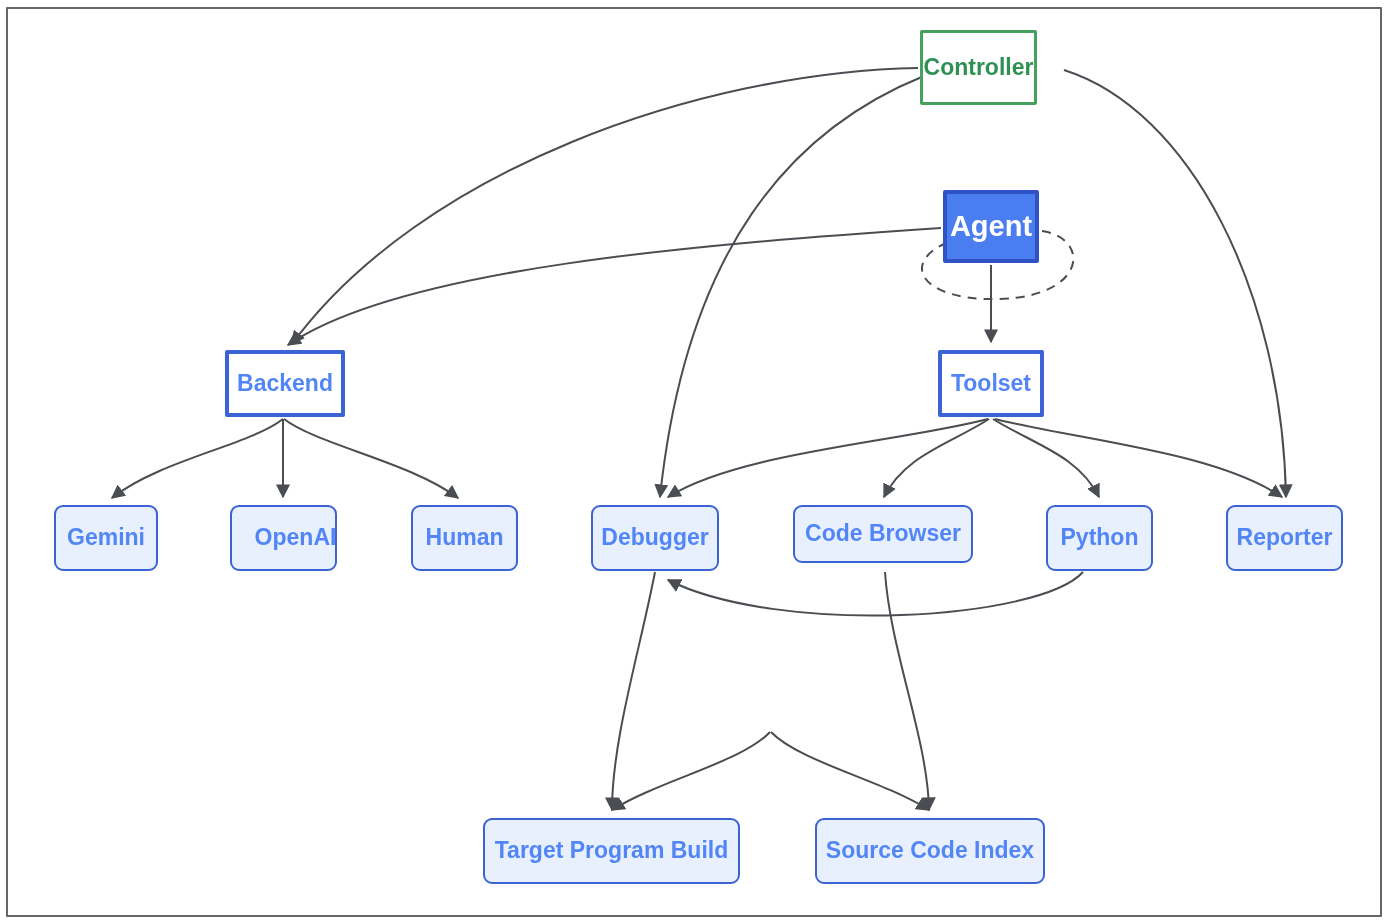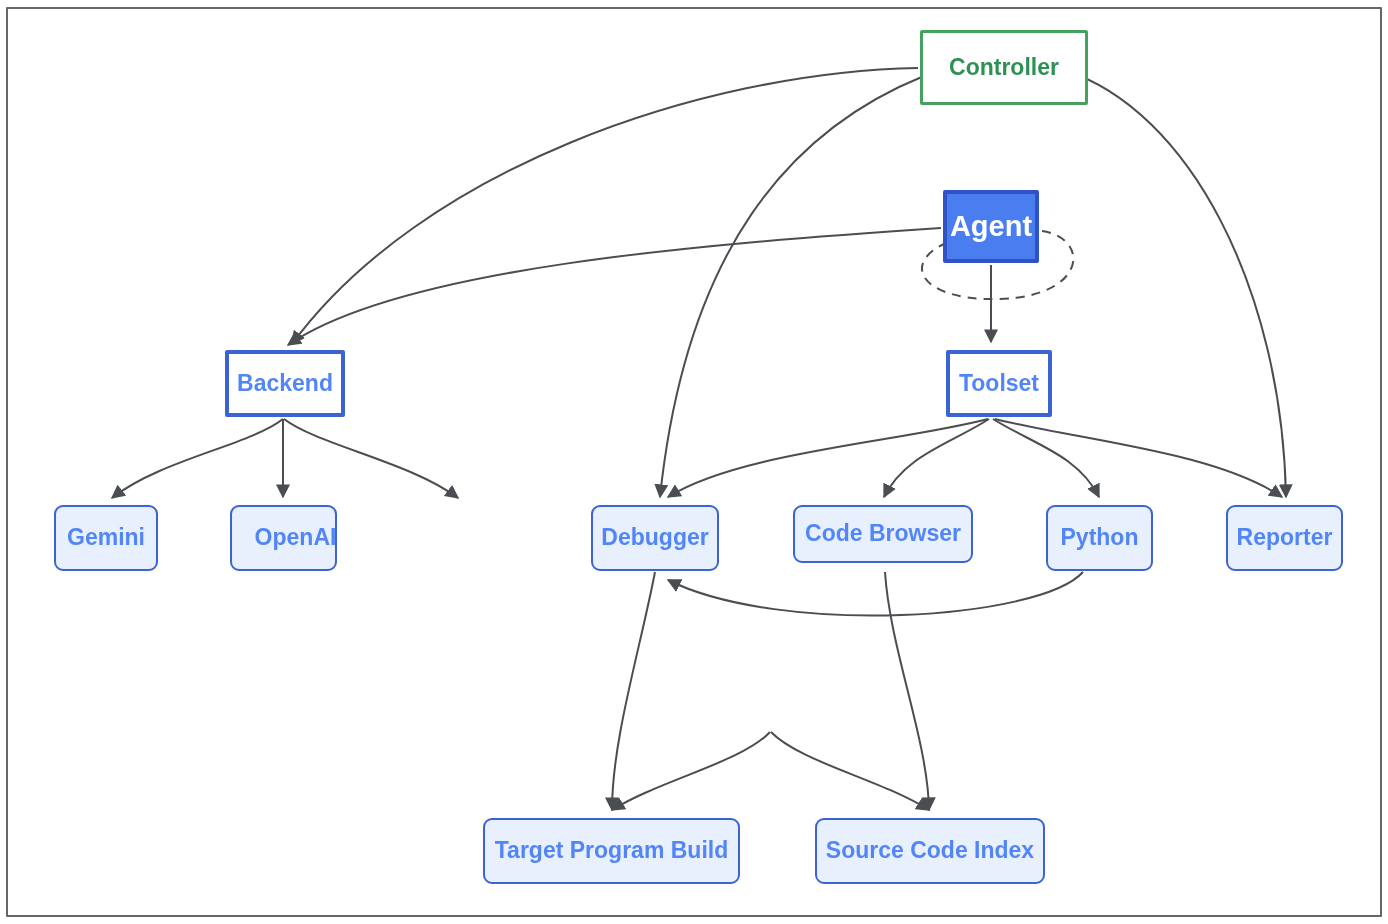--- a/index.html
+++ b/index.html
@@ -128,44 +128,47 @@
 
       <path d="M 655 572 C 640 650 612 740 612 810" marker-end="url(#arrow)"></path>
 
       <path d="M 885 572 C 890 650 928 740 929 810" marker-end="url(#arrow)"></path>
 
       <path d="M 770 732 C 742 762 660 780 612 810" marker-end="url(#arrow)"></path>
       <path d="M 771 732 C 800 762 882 780 929 810" marker-end="url(#arrow)"></path>
     </g>
   </svg>
 
-  <div class="node n-green" style="left:920px; top:30px; width:168px; height:75px;">
+  <div class="node n-green" style="left:920px; top:30px; width:117px; height:75px;">
     <span class="node-label">Controller</span>
   </div>
 
   <div class="node n-accent" style="left:943px; top:190px; width:96px; height:73px;">
     <span class="node-label">Agent</span>
   </div>
 
   <div class="node n-plain" style="left:225px; top:350px; width:120px; height:67px;text-align:right;">
     <span class="node-label">Backend</span>
   </div>
 
-  <div class="node n-plain" style="left:938px; top:350px; width:106px; height:67px;margin-left:8px;">
+  <div class="node n-plain" style="left:938px; top:350px; width:106px; height:67px;">
     <span class="node-label">Toolset</span>
   </div>
 
   <div class="node n-leaf" style="left:54px; top:505px; width:104px; height:66px;">
     <span class="node-label">Gemini</span>
   </div>
 
   <div class="node n-leaf" style="left:230px; top:505px; width:107px; height:66px;padding-left:24px;">
     <span class="node-label">OpenAI</span>
   </div>
 
+  <div class="node n-leaf" style="left:411px; top:505px; width:107px; height:66px;">
+    <span class="node-label">Human</span>
+  </div>
 
   <div class="node n-leaf" style="left:591px; top:505px; width:128px; height:66px;">
     <span class="node-label">Debugger</span>
   </div>
 
   <div class="node n-leaf" style="left:793px; top:505px; width:180px; height:58px;">
     <span class="node-label">Code Browser</span>
   </div>
 
   <div class="node n-leaf" style="left:1046px; top:505px; width:107px; height:66px;">

